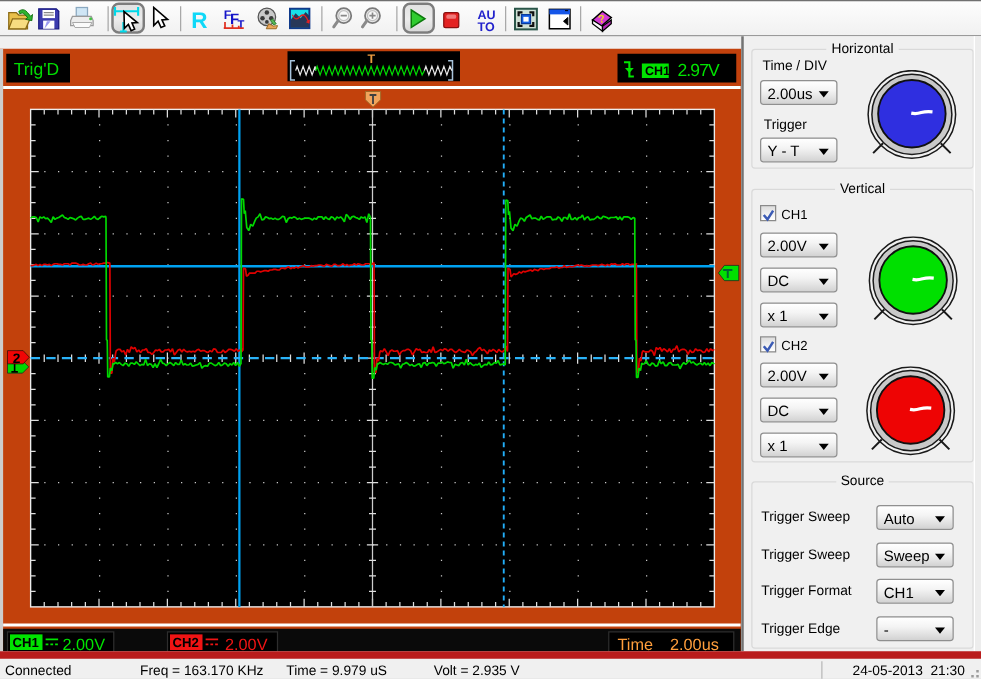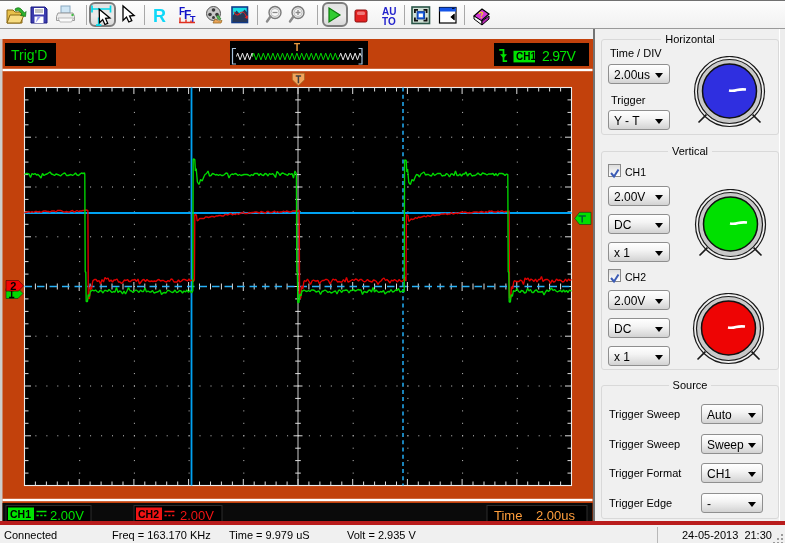--- a/index.html
+++ b/index.html
@@ -16,21 +16,21 @@
 .gtl{position:absolute;top:-7px;width:100%;text-align:center;font-size:11px;color:#000}
 .gtl span{background:#f0f0f0;padding:0 4px}
 .lbl{position:absolute;font-size:11px;color:#000;white-space:nowrap}
 .cb{position:absolute;width:62px;height:20px;border:1px solid #8f8f8f;border-radius:3px;
 background:linear-gradient(#fff,#f4f4f4 40%,#e4e4e4 70%,#d2d2d2);font-size:12px;color:#000}
 .cb i{font-style:normal;position:absolute;left:5px;top:2.5px}
 .cb b{position:absolute;right:6px;top:7.5px;width:0;height:0;
 border-left:4.5px solid transparent;border-right:4.5px solid transparent;border-top:5px solid #000}
 .ck{position:absolute;width:13px;height:13px;border:1px solid #8a8a8a;background:linear-gradient(#ddd,#fff)}
 #sbar{position:absolute;left:0;top:521px;width:785px;height:22px;background:#f0f0f0;
-border-top:4px solid #b91c1c;font-size:11px;color:#000}
+border-top:6px solid #b91c1c;font-size:11px;color:#000}
 #sbar span{position:absolute;top:4px}
 </style></head><body>
 <div id="toolbar">
 <div class="tsep" style="left:86px"></div>
 <div class="tsep" style="left:143.5px"></div>
 <div class="tsep" style="left:257px"></div>
 <div class="tsep" style="left:316.5px"></div>
 <div class="tsep" style="left:404px"></div>
 <div class="tsep" style="left:464px"></div>
 <div class="tbtn" style="left:89px;width:27px"></div>

